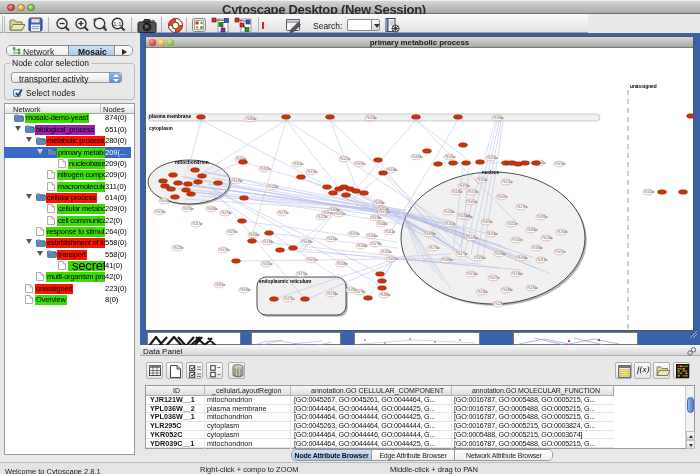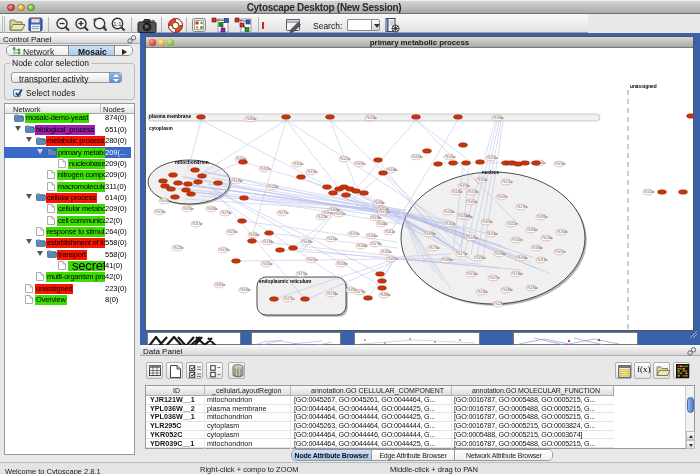--- a/index.html
+++ b/index.html
@@ -3,21 +3,21 @@
 *{margin:0;padding:0;box-sizing:border-box}
 body{width:700px;height:474px;font-family:"Liberation Sans",sans-serif;overflow:hidden;position:relative;background:#e8e8e8}
 .abs{position:absolute}
 </style></head><body>
 
 <div class="abs" style="left:0;top:0;width:700px;height:14px;background:linear-gradient(#d9d9d9,#bcbcbc 60%,#a9a9a9);border-bottom:1px solid #6f6f6f">
  <div class="abs" style="left:0;top:0;width:700px;height:1px;background:#efefef"></div>
  <div class="abs" style="left:7px;top:3.5px;width:7.5px;height:7.5px;border-radius:50%;background:radial-gradient(circle at 35% 30%,#ff9a8a,#e3473c 60%,#b02920);border:0.5px solid #9a2620"></div>
  <div class="abs" style="left:17px;top:3.5px;width:7.5px;height:7.5px;border-radius:50%;background:radial-gradient(circle at 35% 30%,#ffe9a8,#f0b03c 60%,#c2841e);border:0.5px solid #a67a1e"></div>
  <div class="abs" style="left:27px;top:3.5px;width:7.5px;height:7.5px;border-radius:50%;background:radial-gradient(circle at 35% 30%,#cdf0a0,#7fc140 60%,#569424);border:0.5px solid #4e8a20"></div>
- <div class="abs" style="left:0;top:1.5px;width:648px;text-align:center;font-size:10px;font-weight:bold;letter-spacing:-0.3px;color:#2a2a2a">Cytoscape Desktop (New Session)</div>
+ <div class="abs" style="left:0;top:1.5px;width:648px;text-align:center;font-size:13px;font-weight:bold;letter-spacing:-0.3px;color:#2a2a2a">Cytoscape Desktop (New Session)</div>
 </div>
 
 <div class="abs" style="left:0;top:14px;width:588px;height:19px;background:linear-gradient(#fafafa,#e2e2e2);border-bottom:1px solid #9e9e9e">
 
 <div style="position:absolute;left:2px;top:2px;width:1px;height:18px;background:#bbb"></div>
 <div style="position:absolute;left:4px;top:2px;width:1px;height:18px;background:#bbb"></div>
 <svg style="position:absolute;left:9px;top:4px" width="16" height="14" viewBox="0 0 16 14">
  <path d="M1 12 L1 3 Q1 2 2 2 L5.5 2 L7 4 L13 4 L13 12 Z" fill="#d8d5a0" stroke="#6b6b45" stroke-width="0.9"></path>
  <path d="M1 12 L4 6.5 L16 6.5 L13 12 Z" fill="#e9e6b8" stroke="#6b6b45" stroke-width="0.9"></path>
     </svg>
@@ -109,27 +109,20 @@
  <rect x="2" y="0.5" width="1.6" height="13" fill="#3868b8"></rect>
  <path d="M4.5 3 L9 3 M4.5 5 L9 5 M4.5 7 L9 7" stroke="#999" stroke-width="0.7"></path>
  <circle cx="10.5" cy="10.5" r="3.5" fill="#ddd" stroke="#333" stroke-width="0.8"></circle>
  <circle cx="10.5" cy="10.5" r="1.2" fill="#888"></circle>
  <path d="M10.5 6.6 L10.5 14.4 M6.6 10.5 L14.4 10.5 M7.8 7.8 L13.2 13.2 M7.8 13.2 L13.2 7.8" stroke="#333" stroke-width="0.8"></path>
     </svg>
 
 </div>
 
 <div class="abs" style="left:0;top:33px;width:140px;height:429px;background:#e8e8e8">
- <div class="abs" style="left:0;top:0;width:140px;height:11px;background:linear-gradient(#fbfbfb,#d6d6d6);border-bottom:1px solid #aaa">
-   <span class="abs" style="left:3px;top:1.5px;font-size:8px;color:#111">Control Panel</span>
-   <svg class="abs" style="left:127px;top:1.5px" width="9" height="9" viewBox="0 0 9 9">
-        <circle cx="3" cy="6" r="2.2" fill="none" stroke="#667" stroke-width="1"></circle>
-        <circle cx="6.5" cy="2.8" r="2.2" fill="none" stroke="#667" stroke-width="1"></circle>
-      </svg>
- </div>
 
  <div class="abs" style="left:6px;top:12px;width:127px;height:11px;background:#fff;border:1px solid #8a8a8a;border-radius:5px;overflow:hidden">
    <div class="abs" style="left:0;top:0;width:61px;height:11px;background:linear-gradient(#fefefe,#e8e8e8)">
      <svg class="abs" style="left:5px;top:1px" width="9" height="9" viewBox="0 0 9 9">
           <path d="M2 1.5 L2 7.5 M2 3 L6.5 3 M2 6 L6.5 6" stroke="#888" stroke-width="0.8" fill="none"></path>
           <circle cx="2" cy="1.5" r="1.4" fill="#2ab52a"></circle>
           <circle cx="7" cy="3" r="1.4" fill="#2ab52a"></circle>
           <circle cx="7" cy="6" r="1.4" fill="#2ab52a"></circle>
         </svg>
      <span class="abs" style="left:16px;top:0.5px;font-size:8.5px;color:#222">Network</span>
@@ -742,21 +735,21 @@
       </div>
 <div style="position:absolute;left:475px;top:0px;width:17px;height:17px;background:linear-gradient(#fdfdfd,#e4e4e4);border:1px solid #b0b0b0;border-radius:2px">
         <svg style="position:absolute;left:2px;top:2px" width="13" height="13" viewBox="0 0 13 13">
  <rect x="0.7" y="0.7" width="11.6" height="11.6" fill="#fff" stroke="#444"></rect>
  <rect x="0.7" y="0.7" width="11.6" height="2.4" fill="#777"></rect>
  <rect x="2.2" y="4.5" width="8.6" height="6.4" fill="#f8e88a" stroke="#b8a820" stroke-width="0.6"></rect>
  <path d="M2.2 6.6 L10.8 6.6 M2.2 8.7 L10.8 8.7" stroke="#b8a820" stroke-width="0.6"></path>
         </svg>
       </div>
 <div style="position:absolute;left:494px;top:0px;width:17px;height:17px;background:linear-gradient(#fdfdfd,#e4e4e4);border:1px solid #b0b0b0;border-radius:2px">
-        <span style="position:absolute;left:2px;top:1px;font-size:9px;font-family:'Liberation Serif',serif">f(x)</span>
+        <span style="position:absolute;left:2px;top:1px;font-style:italic;font-size:9px;font-family:'Liberation Serif',serif">f(x)</span>
       </div>
 <div style="position:absolute;left:513px;top:0px;width:17px;height:17px;background:linear-gradient(#fdfdfd,#e4e4e4);border:1px solid #b0b0b0;border-radius:2px">
         <svg style="position:absolute;left:1.5px;top:2.5px" width="14" height="12" viewBox="0 0 14 12">
  <path d="M1 10.5 L1 2.5 Q1 1.8 1.7 1.8 L4.5 1.8 L6 3.5 L11.5 3.5 L11.5 10.5 Z" fill="#d8d5a0" stroke="#6b6b45" stroke-width="0.8"></path>
  <path d="M1 10.5 L3.5 5.5 L14 5.5 L11.5 10.5 Z" fill="#e9e6b8" stroke="#6b6b45" stroke-width="0.8"></path>
         </svg>
       </div>
 <div style="position:absolute;left:533px;top:0px;width:17px;height:17px;background:linear-gradient(#fdfdfd,#e4e4e4);border:1px solid #b0b0b0;border-radius:2px">
         <svg style="position:absolute;left:2px;top:1.5px" width="13" height="14" viewBox="0 0 13 14">
  <rect x="0" y="0" width="13" height="14" fill="#111"></rect>

